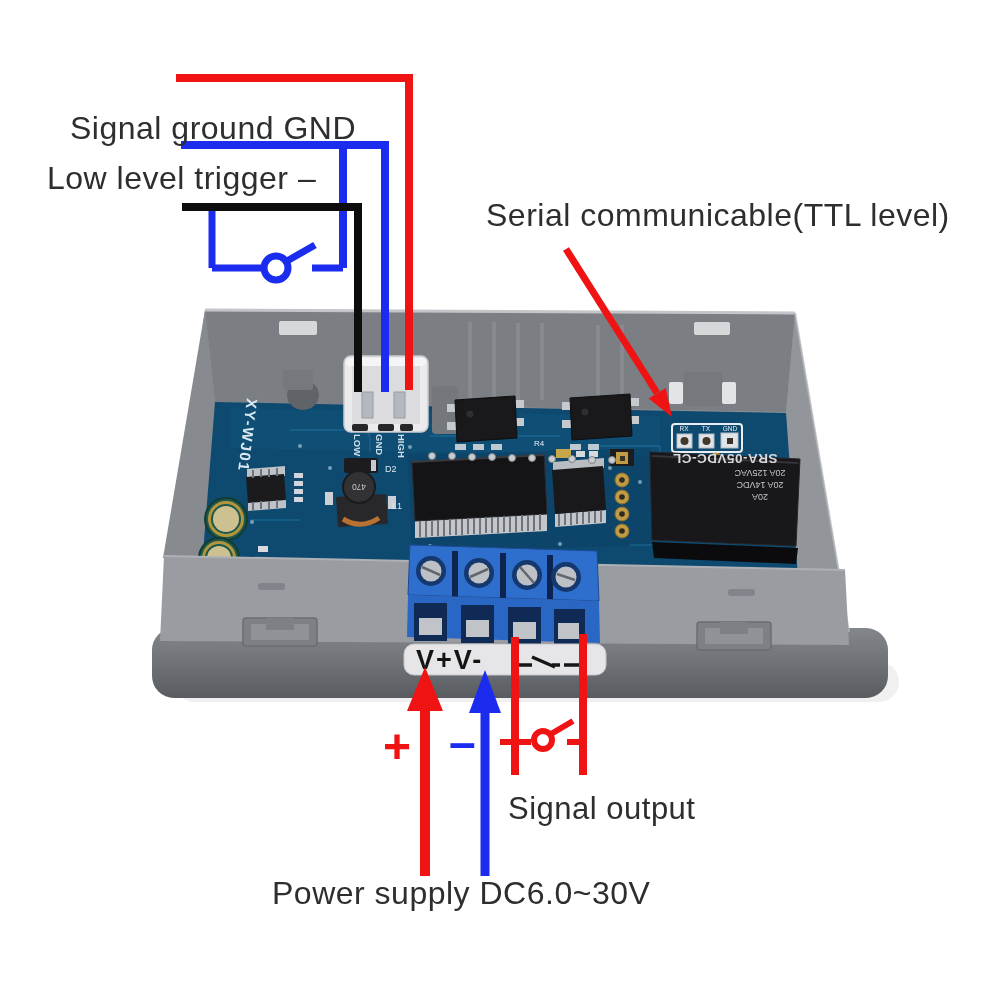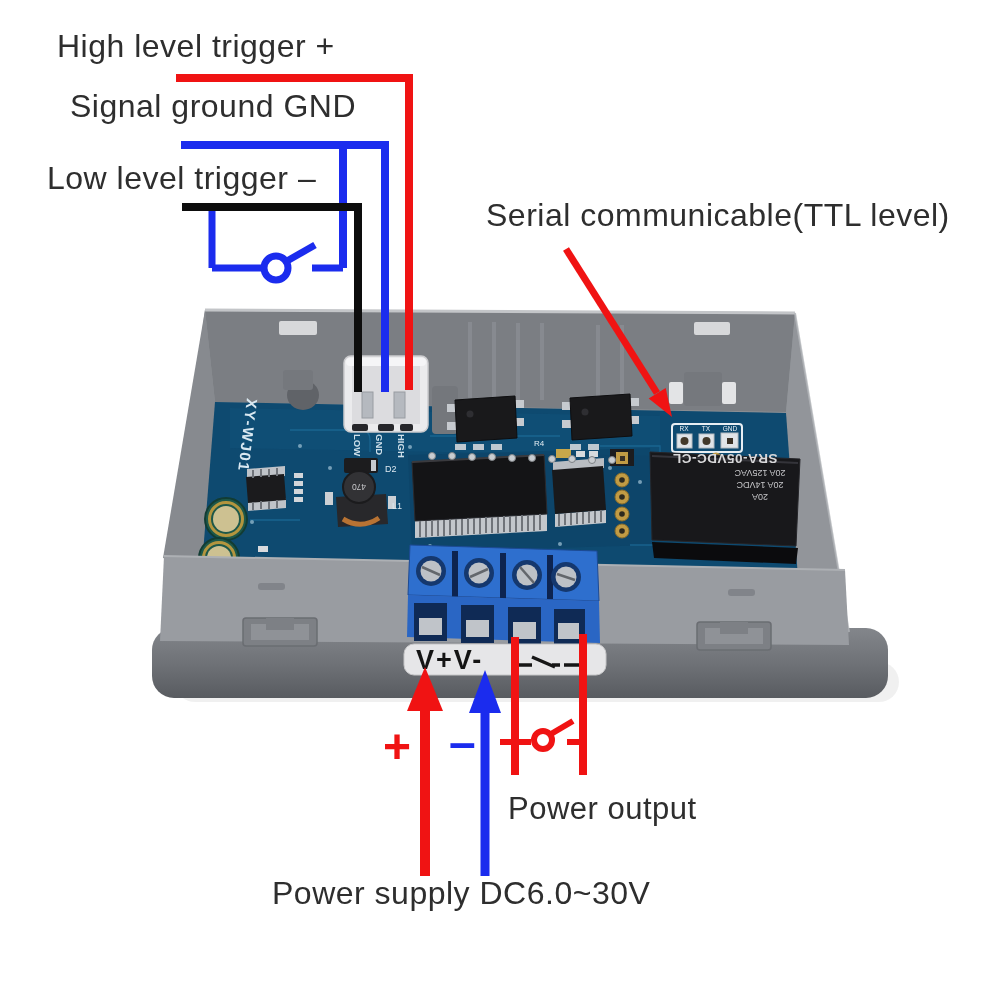--- a/index.html
+++ b/index.html
@@ -312,22 +312,21 @@
       <line x1="425" y1="876" x2="425" y2="705" stroke="#f01313" stroke-width="10"></line>
       <polygon points="425,667 407,711 443,711" fill="#f01313"></polygon>
     </g>
     <g>
       <line x1="485" y1="876" x2="485" y2="710" stroke="#1b2cee" stroke-width="9"></line>
       <polygon points="485,670 469,713 501,713" fill="#1b2cee"></polygon>
     </g>
   </g>
 </svg>
 
-<div class="ann" style="left:57px;top:28px;">High level trigger +</div>
-<div class="ann" style="left:70px;top:88px;">Signal ground GND</div>
+<div class="ann" style="left:70px;top:110px;">Signal ground GND</div>
 <div class="ann" style="left:486px;top:197px;">Serial communicable(TTL level)</div>
 <div class="ann" style="left:47px;top:160px;">Low level trigger –</div>
-<div class="ann small" style="left:508px;top:791px;">Power output</div>
+<div class="ann small" style="left:508px;top:791px;">Signal output</div>
 <div class="ann" style="left:272px;top:875px;">Power supply DC6.0~30V</div>
 <div class="sign red" style="left:383px;top:723px;">+</div>
 <div class="sign blue" style="left:449px;top:719px;">–</div>
 
 </div>
 
 </body></html>

